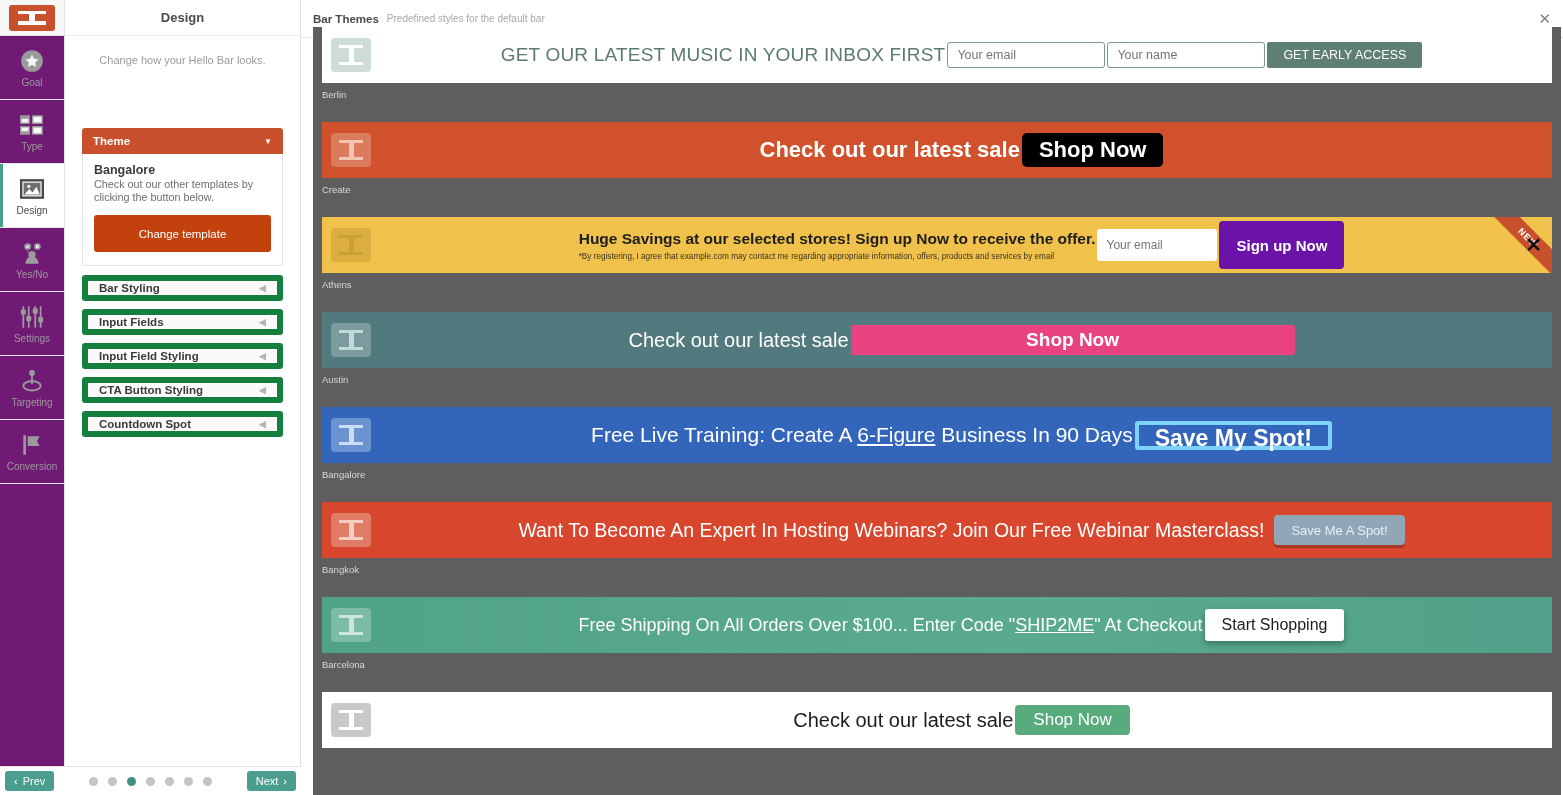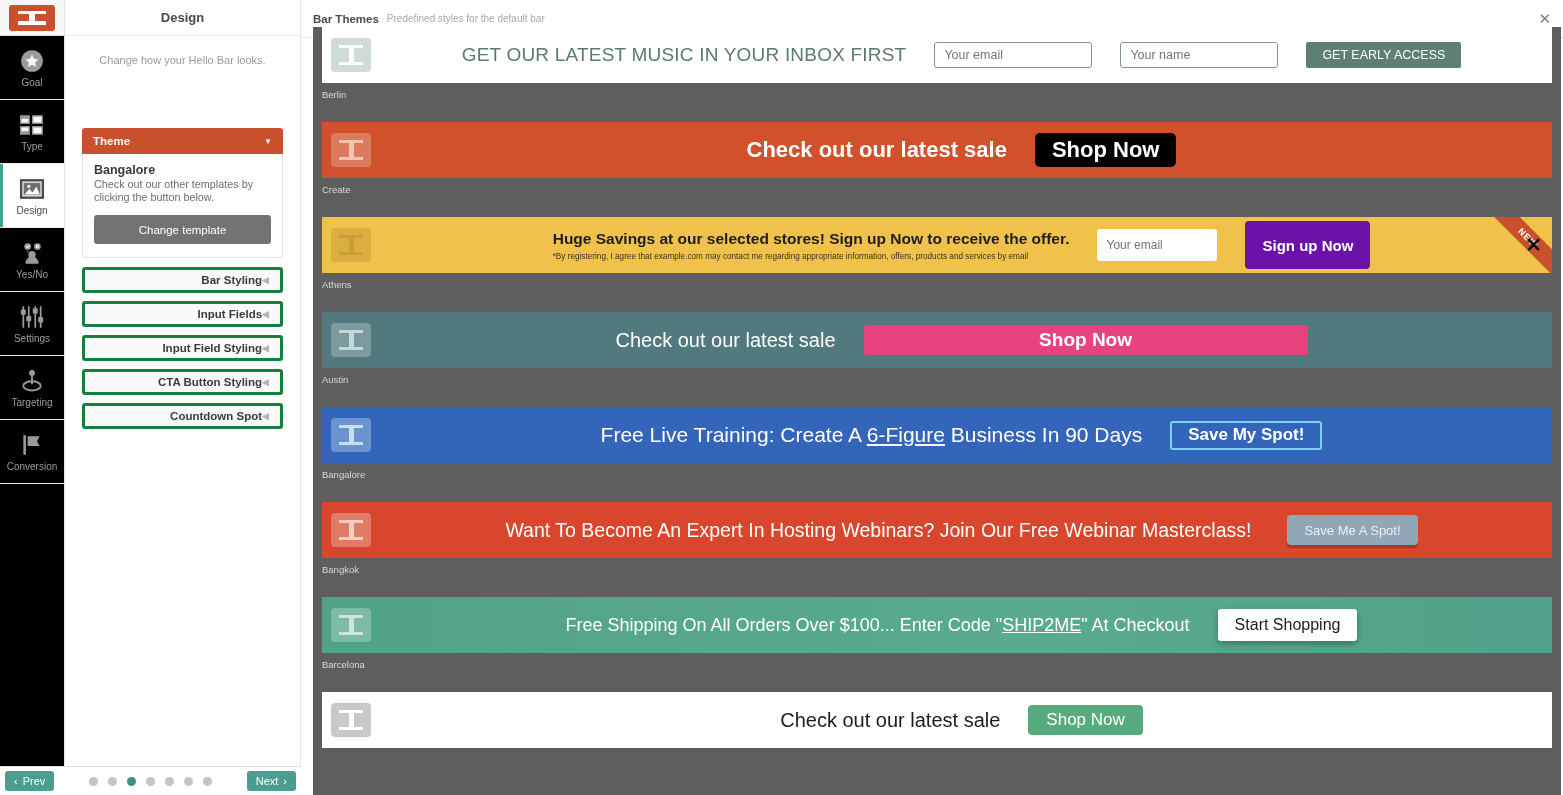--- a/index.html
+++ b/index.html
@@ -7,21 +7,21 @@
     width: 1563px; height: 795px;
     font-family: "Liberation Sans", sans-serif;
     background: #ffffff;
     overflow: hidden;
   }
   .app { display: flex; width: 1563px; height: 795px; position: relative; }
 
   
   .rail {
     width: 65px; flex: 0 0 65px; height: 795px;
-    background: #000000; border-right: 1px solid #e2e2e2;
+    background: #701a75; border-right: 1px solid #e2e2e2;
     display: flex; flex-direction: column;
   }
   .logo-cell {
     height: 36px; display: flex; align-items: center; justify-content: center;
     background: #f7f7f7; border-bottom: 1px solid #e2e2e2;
   }
   .hb-logo {
     width: 46px; height: 26px; background: #c9502c; border-radius: 3px;
     position: relative;
   }
@@ -67,27 +67,27 @@
     border-radius: 3px 3px 0 0; cursor: pointer;
   }
   .caret-down { font-size: 8px; }
   .accordion-body {
     border: 1px solid #e4e4e4; border-top: none; border-radius: 0 0 3px 3px;
     padding: 9px 11px 13px; margin-bottom: 9px; background: #fff;
   }
   .tmpl-name { font-size: 12.5px; font-weight: bold; color: #3b3b3b; margin-bottom: 1px; }
   .tmpl-desc { font-size: 10.8px; color: #6e6e6e; line-height: 13px; }
   .btn-change {
-    margin-top: 11px; width: 100%; height: 29px; background: #737373; color: #fff;
+    margin-top: 11px; width: 100%; height: 37px; background: #c2410c; color: #fff;
     border: none; border-radius: 3px; font-size: 11.5px; cursor: pointer;
     font-family: "Liberation Sans", sans-serif;
   }
   .collapsed-row {
-    height: 26px; border: 3px solid #15803d; border-radius: 3px;
-    display: flex; align-items: center; justify-content: flex-end;
+    height: 26px; border: 6px solid #15803d; border-radius: 3px;
+    display: flex; align-items: center; justify-content: space-between;
     padding: 0 11px; font-size: 11.5px; font-weight: bold; color: #3b3b3b;
     margin-bottom: 8px; background: #fafafa; cursor: pointer;
   }
   .caret-left { color: #b5b5b5; font-size: 9px; }
 
   
   .botnav {
     position: absolute; left: 0; bottom: 0; width: 301px; height: 29px;
     background: #fff; border-top: 1px solid #e2e2e2;
     display: flex; align-items: center; justify-content: space-between;
@@ -133,21 +133,21 @@
   .bar-logo {
     width: 40px; height: 34px; border-radius: 4px; margin-left: 9px;
     flex: 0 0 40px; position: relative;
   }
   .bar-logo i { position: absolute; display: block; }
   .bar-logo i.t { left: 8px; top: 7px; width: 24px; height: 3px; }
   .bar-logo i.b { left: 8px; bottom: 7px; width: 24px; height: 3px; }
   .bar-logo i.m { left: 18px; top: 7px; width: 5px; height: 20px; }
   .bar-center {
     flex: 1; display: flex; align-items: center; justify-content: center;
-    gap: 28px; padding: 0 8px;
+    gap: 2px; padding: 0 8px;
   }
   .bar-msg { white-space: nowrap; }
   .bar-btn {
     border: none; cursor: pointer; white-space: nowrap;
     font-family: "Liberation Sans", sans-serif;
   }
   .bar-input {
     border-radius: 3px; font-family: "Liberation Sans", sans-serif;
     outline: none; background: #fff;
   }
@@ -217,22 +217,22 @@
     height: 30px; width: 444px; border-radius: 2px;
   }
 
   
   .t-bangalore .bar { background: #3366bb; }
   .t-bangalore .bar-logo { background: #6a93cf; }
   .t-bangalore .bar-logo i { background: #ccdcf0; }
   .t-bangalore .bar-msg { color: #fff; font-size: 21px; }
   .t-bangalore .bar-msg u { text-decoration: underline; }
   .t-bangalore .bar-btn {
-    background: transparent; color: #fff; border: 2px solid #7dd3fc;
-    font-size: 17px; font-weight: bold; height: 29px; padding: 0 16px; border-radius: 3px;
+    background: transparent; color: #fff; border: 4px solid #7dd3fc;
+    font-size: 23px; font-weight: bold; height: 29px; padding: 0 16px; border-radius: 3px;
   }
 
   
   .t-bangkok .bar { background: #d8472d; }
   .t-bangkok .bar-logo { background: #e07c66; }
   .t-bangkok .bar-logo i { background: #f4cdc3; }
   .t-bangkok .bar-msg { color: #fff; font-size: 19.5px; }
   .t-bangkok .bar-btn {
     background: #91a7b8; color: #e9eef2; font-size: 13px; height: 30px;
     padding: 0 17px; border-radius: 4px; box-shadow: 0 3px 0 rgba(0,0,0,.22); margin-left: 8px;

